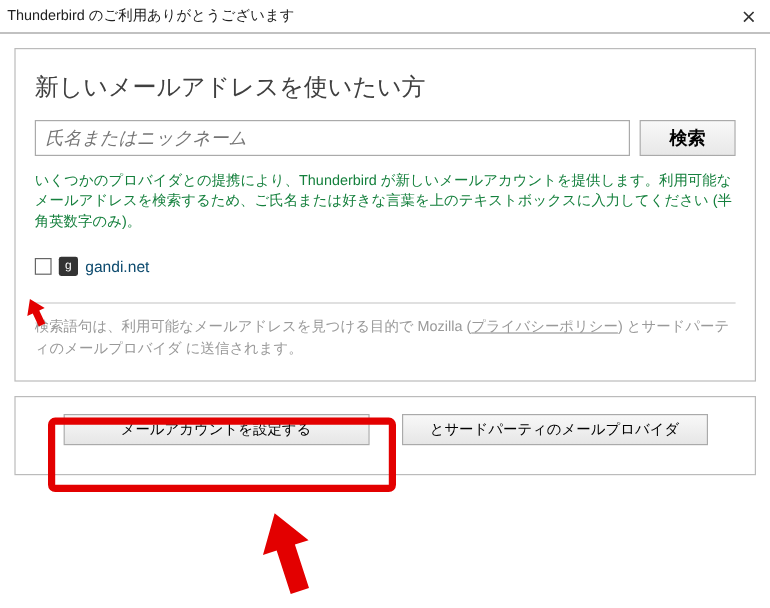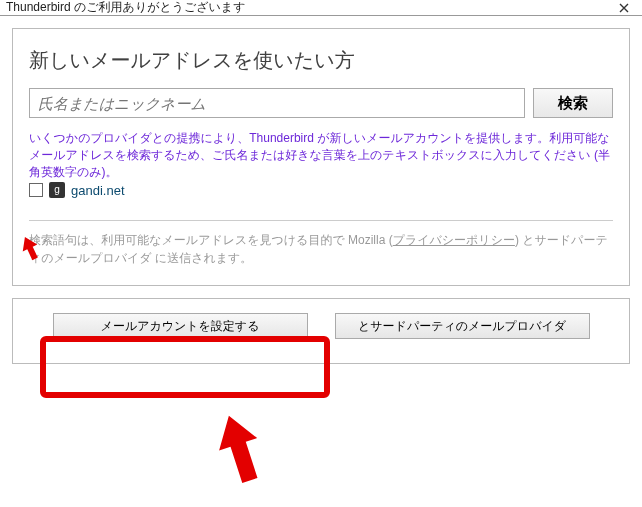--- a/index.html
+++ b/index.html
@@ -5,21 +5,21 @@
   * { box-sizing: border-box; }
   body {
     margin: 0;
     font-family: "Meiryo", "Yu Gothic", sans-serif;
     background: #fff;
     width: 642px;
     height: 507px;
     overflow: hidden;
   }
   .titlebar {
-    height: 16px;
+    height: 28px;
     border-bottom: 1px solid #999;
     display: flex;
     align-items: center;
     padding: 0 2px 0 6px;
     font-size: 12px;
   }
   .titlebar .title { flex: 1; color: #222; }
   .close-btn {
     width: 32px;
     height: 22px;
@@ -66,23 +66,23 @@
     border: 1px solid #aaa;
     background: linear-gradient(#f8f8f8, #e8e8e8);
     font-size: 13px;
     font-family: inherit;
     cursor: pointer;
     padding: 0 10px;
   }
   .search-btn { width: 80px; font-size: 15px; font-weight: bold; }
   .desc {
     font-size: 12px;
-    color: #6d28d9;
+    color: #15803d;
     line-height: 1.4;
-    margin-bottom: 2px;
+    margin-bottom: 22px;
   }
   .provider-row {
     display: flex;
     align-items: center;
     gap: 6px;
     margin-bottom: 22px;
     position: relative;
   }
   .checkbox {
     width: 14px;

